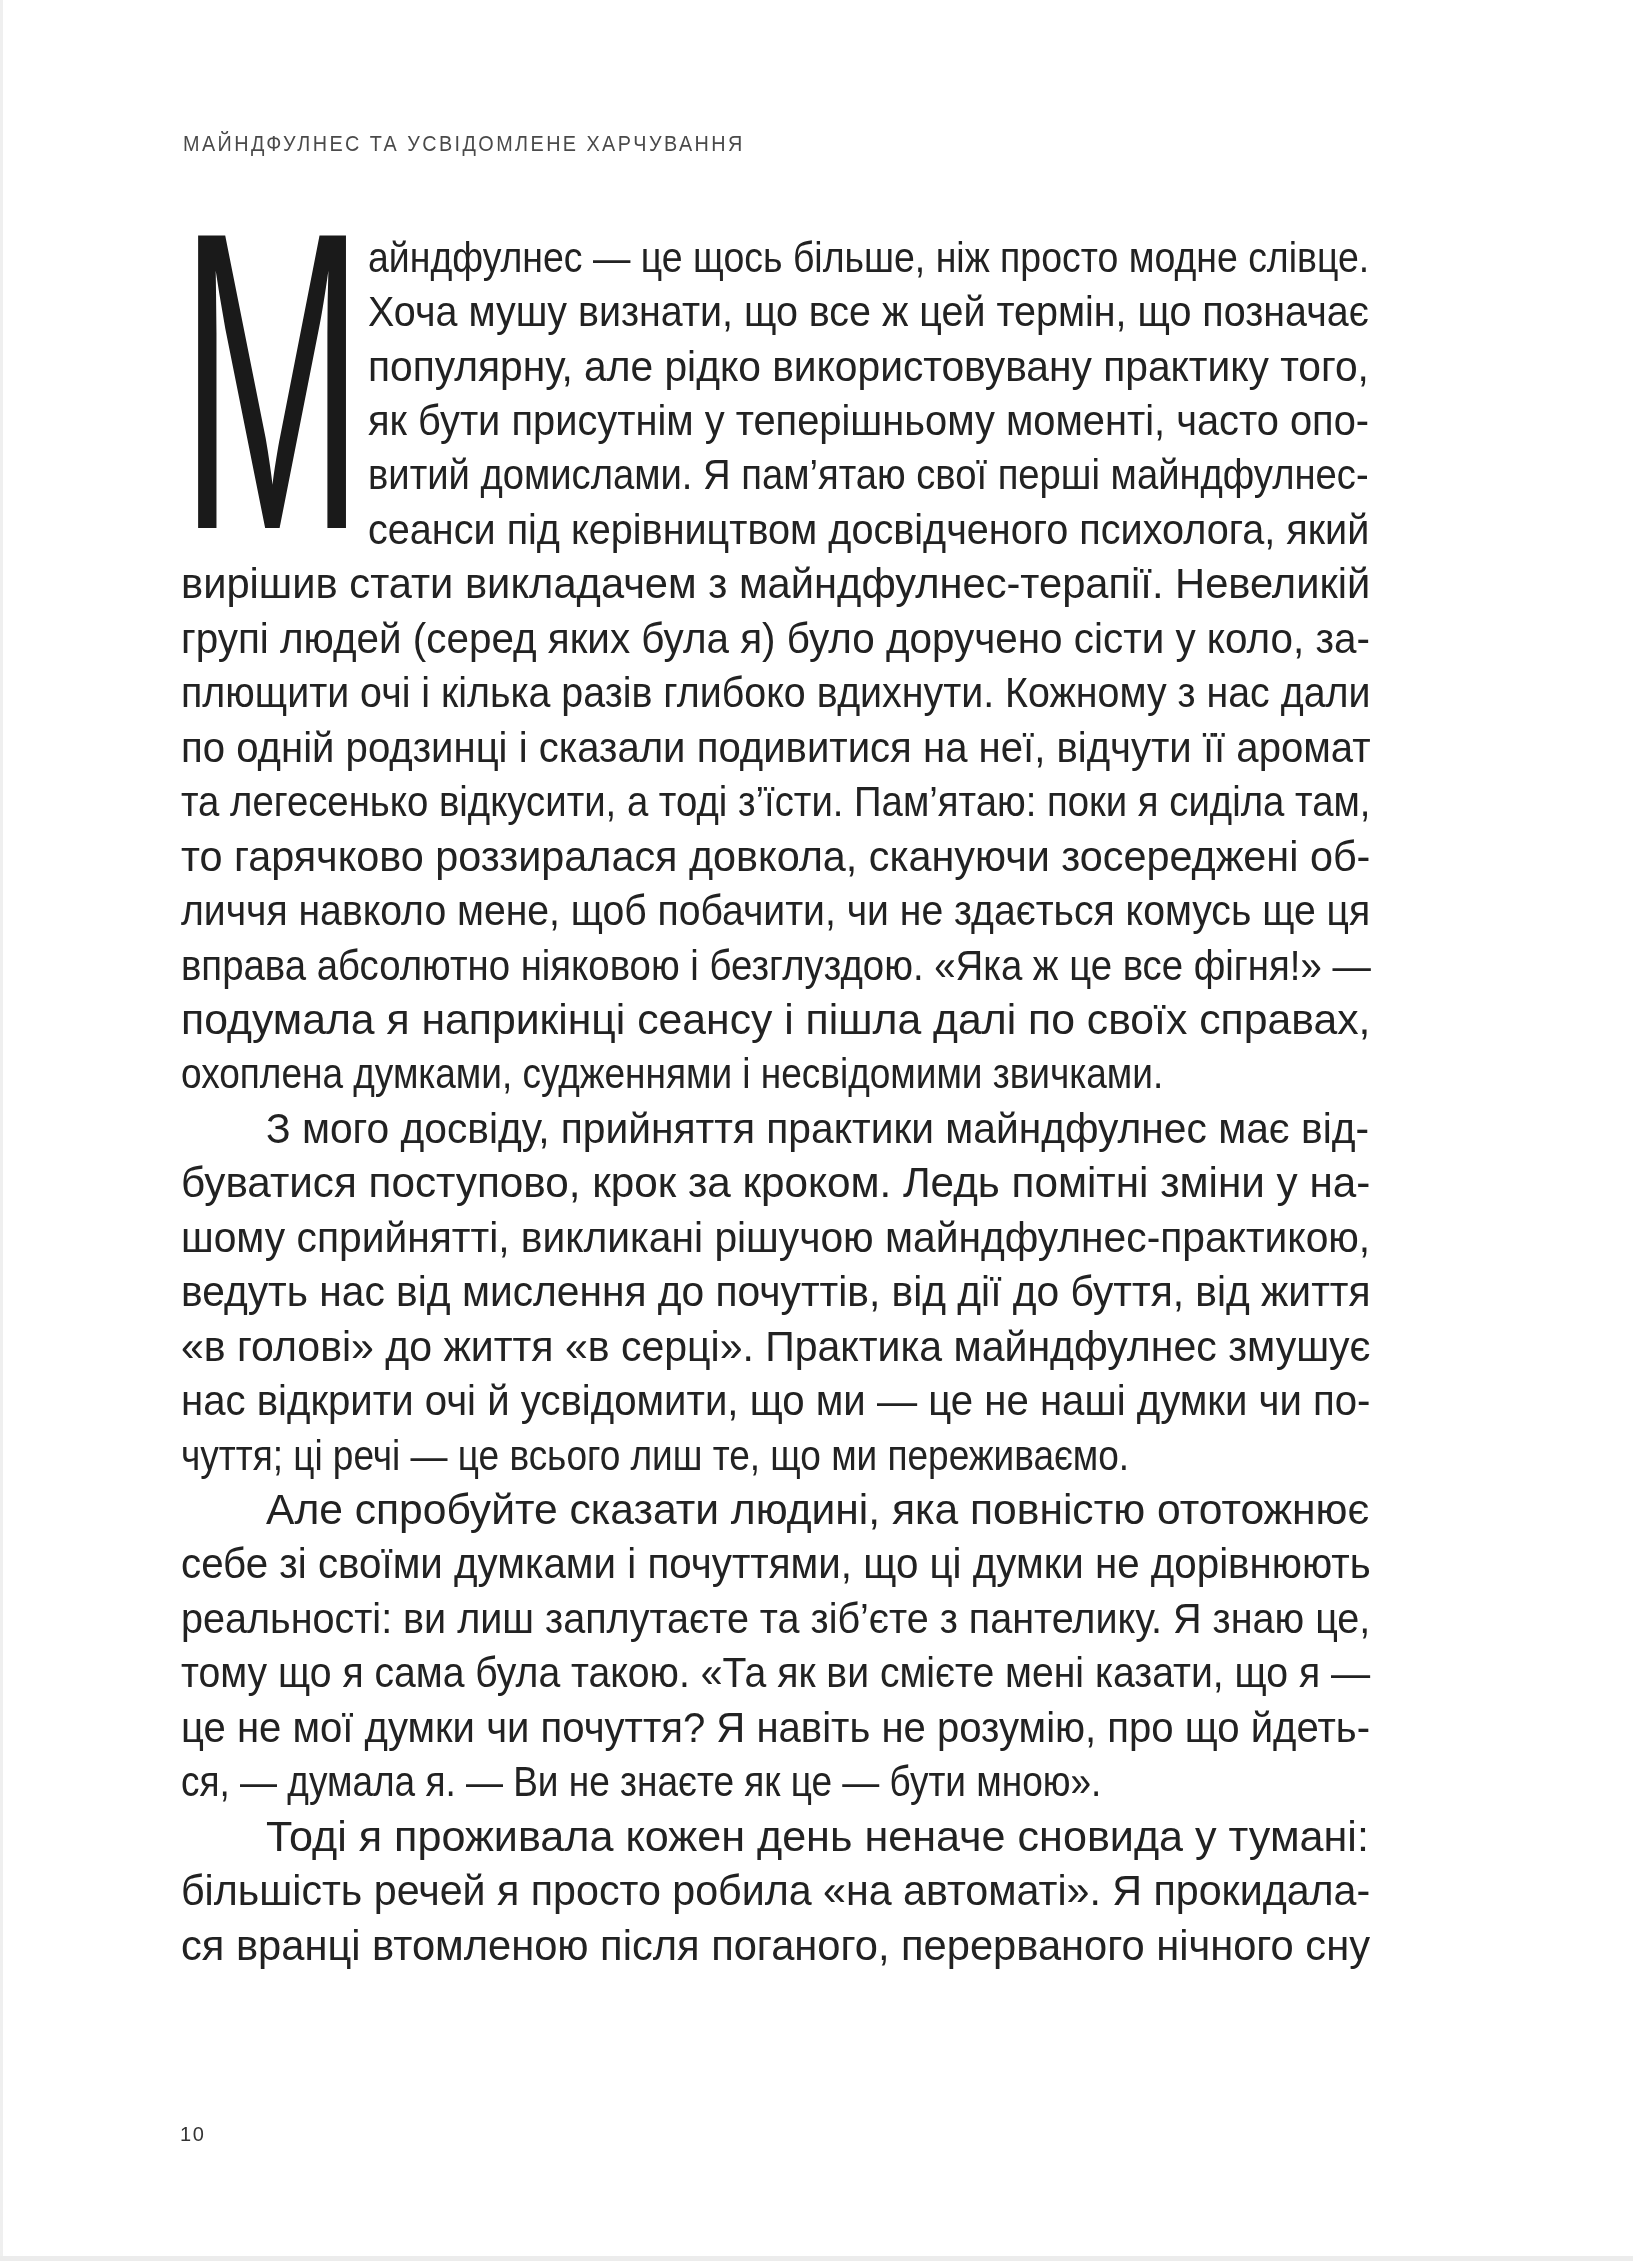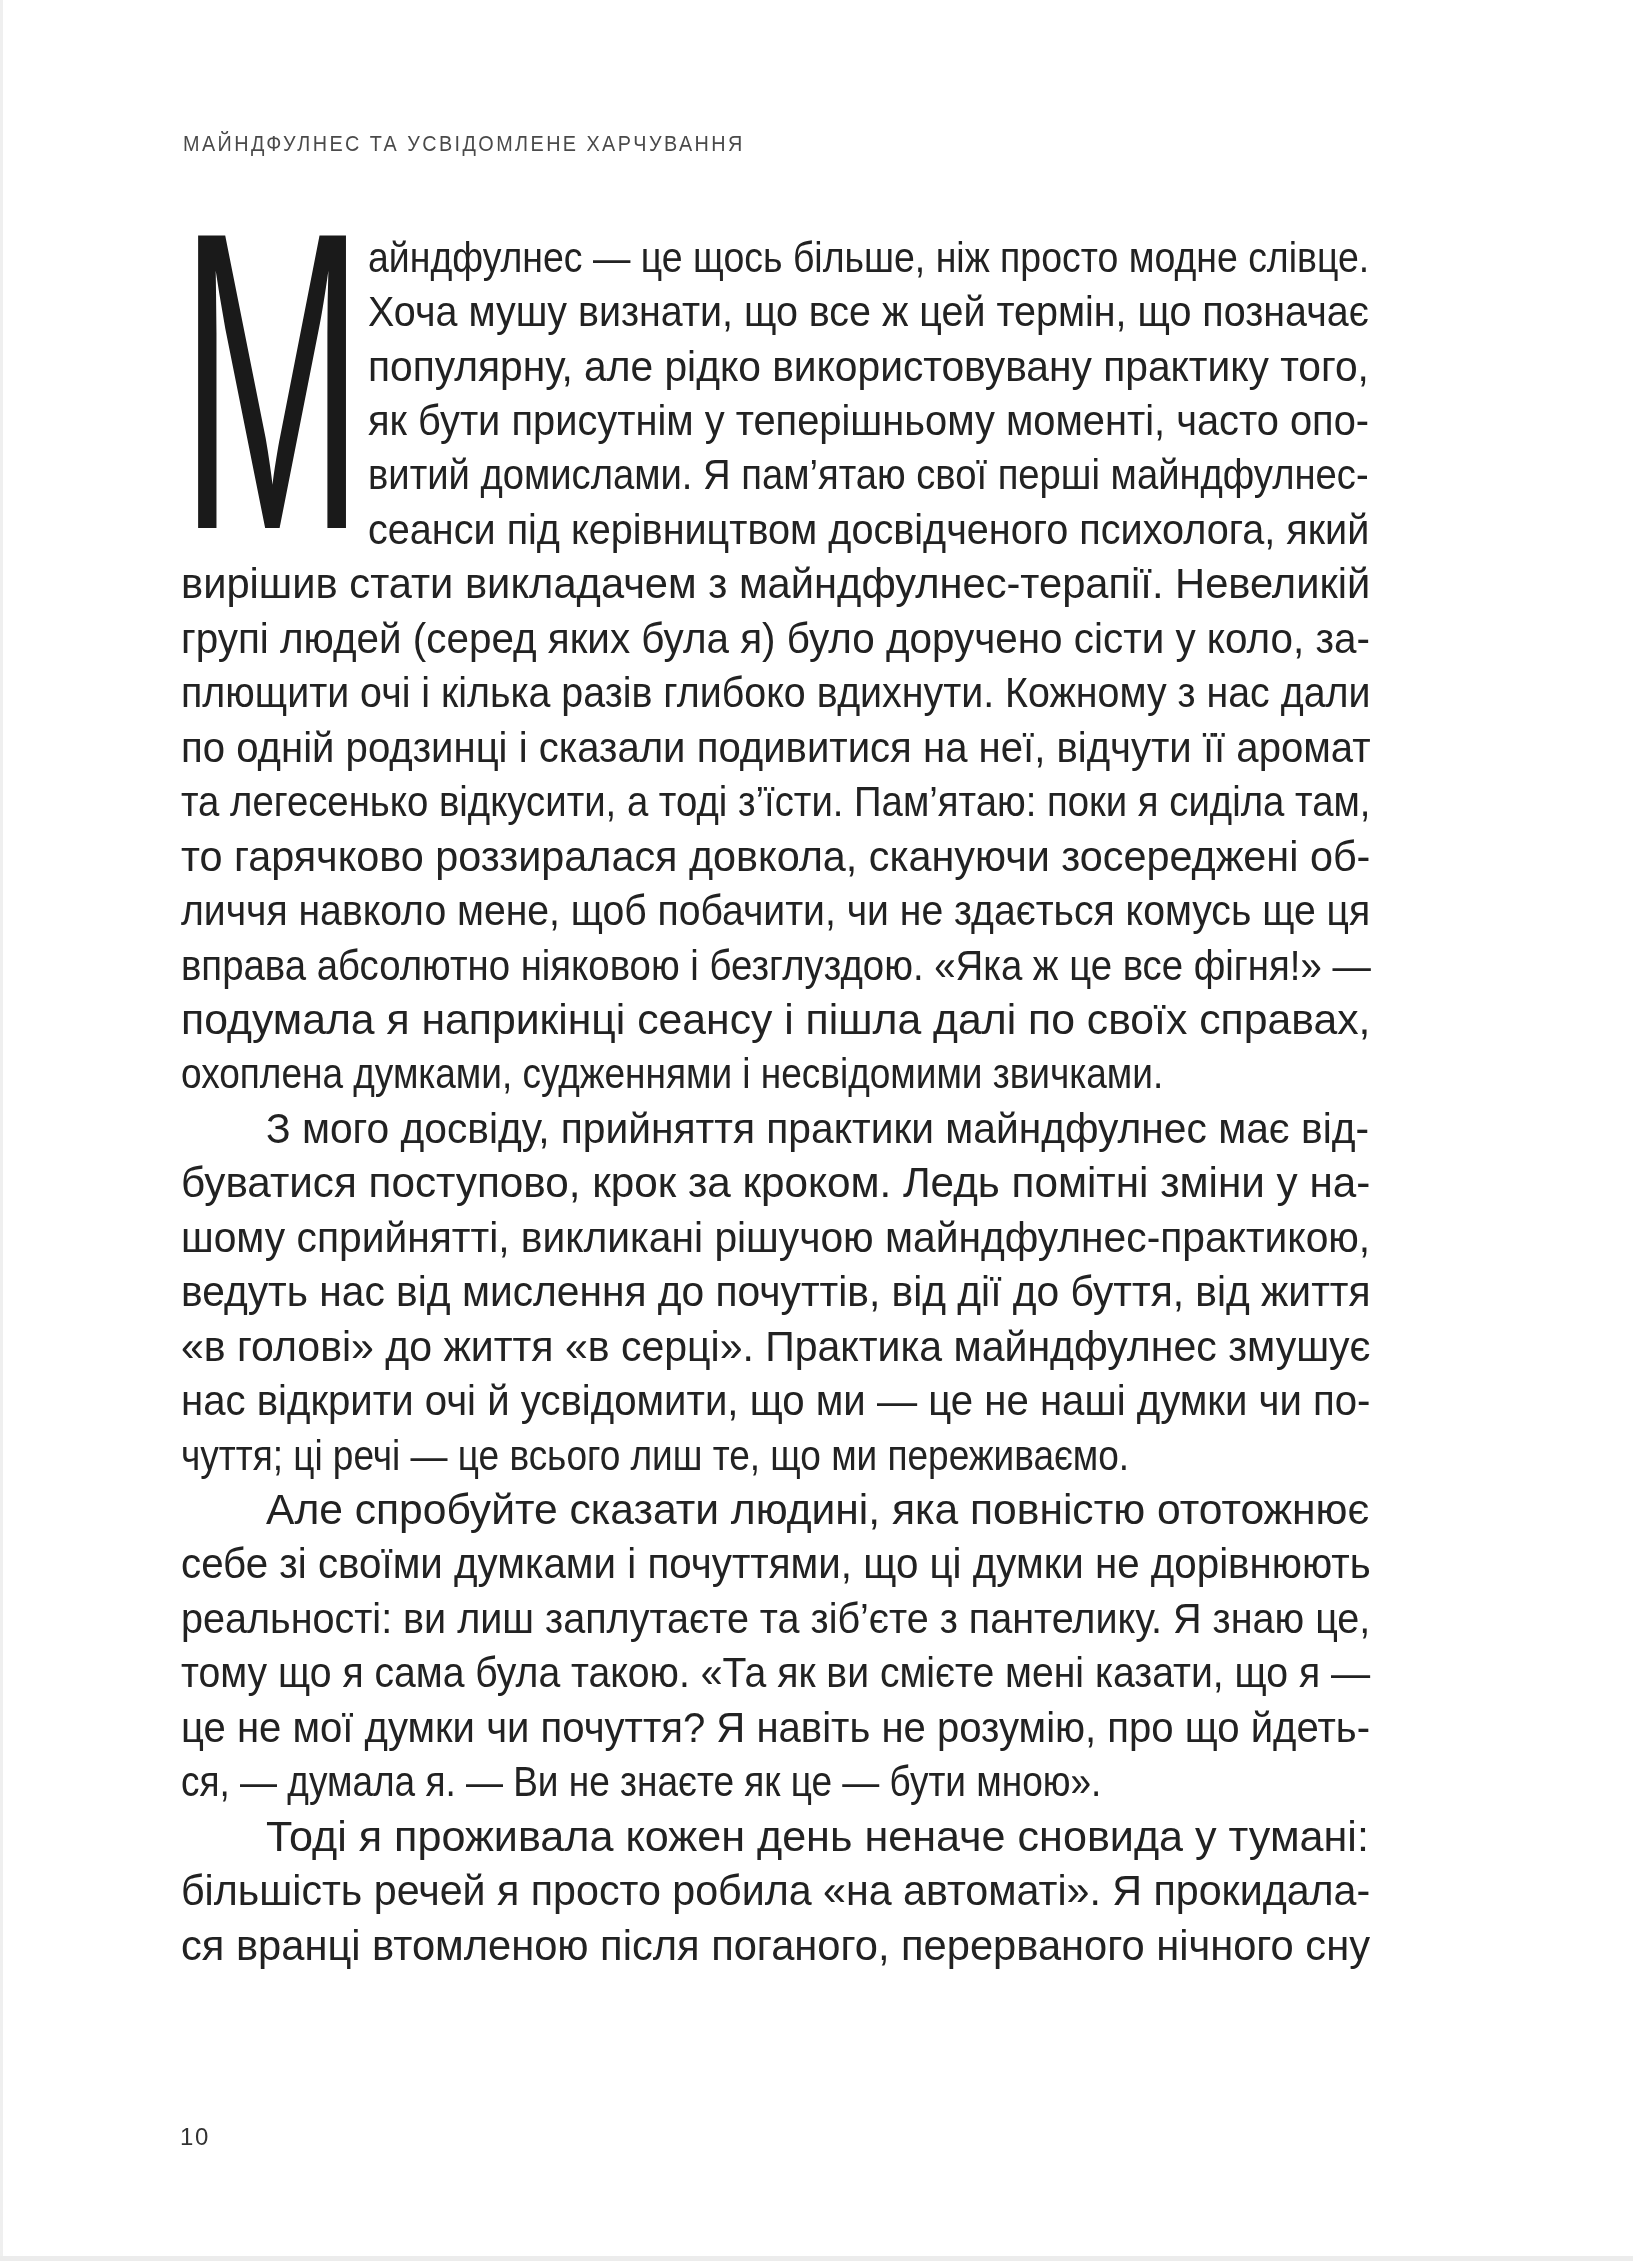--- a/index.html
+++ b/index.html
@@ -30,21 +30,21 @@
   .line {
     position: absolute;
     height: 54px;
     font-size: 43px; line-height: 54px;
     white-space: nowrap;
     color: #222;
     transform-origin: left top;
   }
   .page-number {
     position: absolute; left: 180px; top: 2123px;
-    font-size: 24px; color: #333; letter-spacing: 1.7px;
+    font-size: 20px; color: #333; letter-spacing: 1.7px;
   }
 </style>
 </head>
 <body>
 
 <div class="edge-left"></div>
 <div class="edge-bottom"></div>
 
 <div class="running-head">МАЙНДФУЛНЕС ТА УСВІДОМЛЕНЕ ХАРЧУВАННЯ</div>
 

